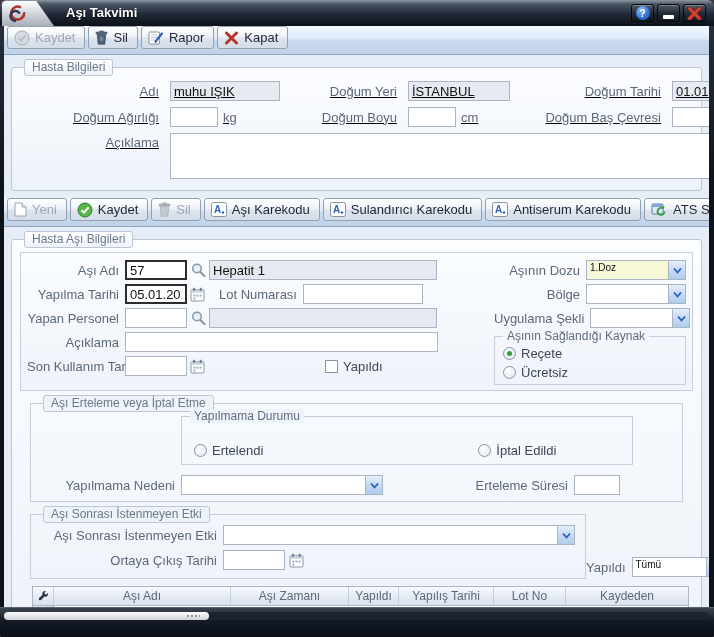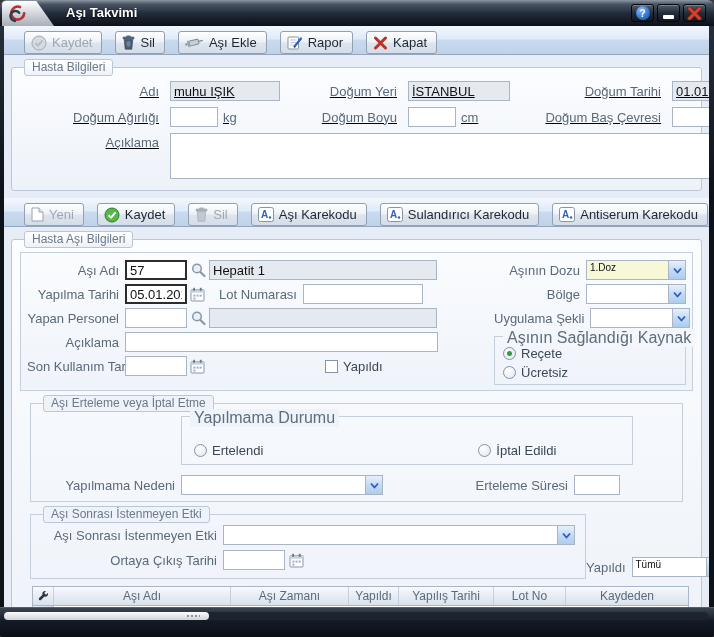--- a/index.html
+++ b/index.html
@@ -21,37 +21,37 @@
             background:linear-gradient(180deg,#525c68,#242c38 50%,#121820);
             display:flex; align-items:center; justify-content:center; cursor:pointer;
             box-shadow:inset 0 1px 0 rgba(255,255,255,.25); }
   .help-circle{ width:14px; height:14px; border-radius:50%;
             background:radial-gradient(circle at 35% 28%,#8cbcf6,#2e72d4 60%,#1b4f9f);
             color:#fff; font-size:10px; font-weight:bold; display:flex; align-items:center; justify-content:center; }
   .min-bar{ width:11px; height:4px; background:#fff; border-radius:1px; margin-top:8px; }
 
   
   .toolbar{ height:29px; background:linear-gradient(180deg,#f3f8fe 0%,#dfeaf8 45%,#c9daef 52%,#bfd2e9 100%);
-            border-bottom:1px solid #93a6bd; display:flex; align-items:flex-end; padding:0 20px; gap:13px; }
+            border-bottom:1px solid #93a6bd; display:flex; align-items:flex-start; padding:0 3px; gap:3px; }
   .tbtn{ display:inline-flex; align-items:center; gap:5px; height:23px; padding:0 9px 0 6px;
          border:1px solid #93a0af; border-radius:3px; color:#1e2733; cursor:pointer; white-space:nowrap;
          background:linear-gradient(180deg,#fffffe,#eef2f7 45%,#dde4ed 55%,#d4dde8);
          box-shadow:inset 0 1px 0 #fff; }
   .tbtn.disabled{ color:#9da8b4; cursor:default; }
   .tbtn svg{ display:block; flex:none; }
 
   
   .bodyarea{ position:absolute; left:4px; right:5px; top:26px; bottom:30px; background:#e7edf7; overflow:hidden; }
 
   .groupbox{ position:relative; border:1px solid #bcc7d5; border-radius:3px;
              background:linear-gradient(180deg,#fcfdff,#edf2f9); }
   .legend-box{ position:absolute; top:-9px; left:12px; padding:0 7px; height:17px; line-height:15px;
              font-size:12px; color:#6b7988; background:linear-gradient(180deg,#ffffff,#eef2f8);
              border:1px solid #bcc7d5; border-radius:3px; white-space:nowrap; }
-  .legend-plain{ position:absolute; top:-8px; left:8px; padding:0 4px; font-size:16px; color:#5f6d7c;
+  .legend-plain{ position:absolute; top:-8px; left:8px; padding:0 4px; font-size:12px; color:#5f6d7c;
              background:#f3f6fb; white-space:nowrap; }
 
   .lbl{ color:#5b6978; text-align:right; padding-right:6px; white-space:nowrap; }
   .inp{ height:20px; border:1px solid #a9b5c4; background:#fff; font:13px "Liberation Sans",sans-serif;
         padding:0 3px; color:#111; width:100%; }
   .inp.ro{ background:#e5eaf1; }
   .inp.focused{ border:2px solid #2c2c2c; }
   textarea.inp{ resize:none; height:46px; padding:2px 3px; }
   .ta-wrap{ position:relative; }
 
@@ -162,31 +162,20 @@
         <span>Kaydet</span>
       </div>
       <div class="tbtn">
         <svg width="13" height="15" viewBox="0 0 13 15">
           <rect x="4.3" y="0.5" width="4.4" height="1.8" rx="0.5" fill="#5b7089"></rect>
           <rect x="1" y="2" width="11" height="2" rx="0.6" fill="#5b7089" stroke="#3a4c62" stroke-width=".6"></rect>
           <path d="M2.2 4.6 h8.6 l-1 9.6 h-6.6 z" fill="#4a5d74" stroke="#2e3c4e" stroke-width=".6"></path>
           <ellipse cx="6.5" cy="8.8" rx="2" ry="2.8" fill="#6d83a0"></ellipse>
         </svg>
         <span>Sil</span>
-      </div>
-      <div class="tbtn">
-        <svg width="19" height="13" viewBox="0 0 19 13">
-          <g transform="rotate(-14 9 6)">
-            <line x1="13.5" y1="6.5" x2="18" y2="6.5" stroke="#7e8b9a" stroke-width="1.2"></line>
-            <rect x="4" y="4" width="9.5" height="5" rx="1" fill="#c6cfda" stroke="#7e8b9a"></rect>
-            <rect x="2.2" y="3.2" width="1.8" height="6.6" fill="#9aa6b3"></rect>
-            <line x1="0" y1="6.5" x2="2.2" y2="6.5" stroke="#7e8b9a" stroke-width="2"></line>
-          </g>
-        </svg>
-        <span>Aşı Ekle</span>
       </div>
       <div class="tbtn">
         <svg width="16" height="15" viewBox="0 0 16 15">
           <rect x="1" y="2" width="10.5" height="12" rx="1" fill="#fff" stroke="#8794a3"></rect>
           <line x1="3" y1="5" x2="9.5" y2="5" stroke="#bcc5cf"></line>
           <line x1="3" y1="7.5" x2="9.5" y2="7.5" stroke="#bcc5cf"></line>
           <line x1="3" y1="10" x2="7" y2="10" stroke="#bcc5cf"></line>
           <path d="M7.5 11.5 L14 3.5" stroke="#2f62b8" stroke-width="2.2" stroke-linecap="round"></path>
           <path d="M7 12.8 l1.8 -.7 -1.3 -1.1 z" fill="#1d3f7a"></path>
         </svg>

